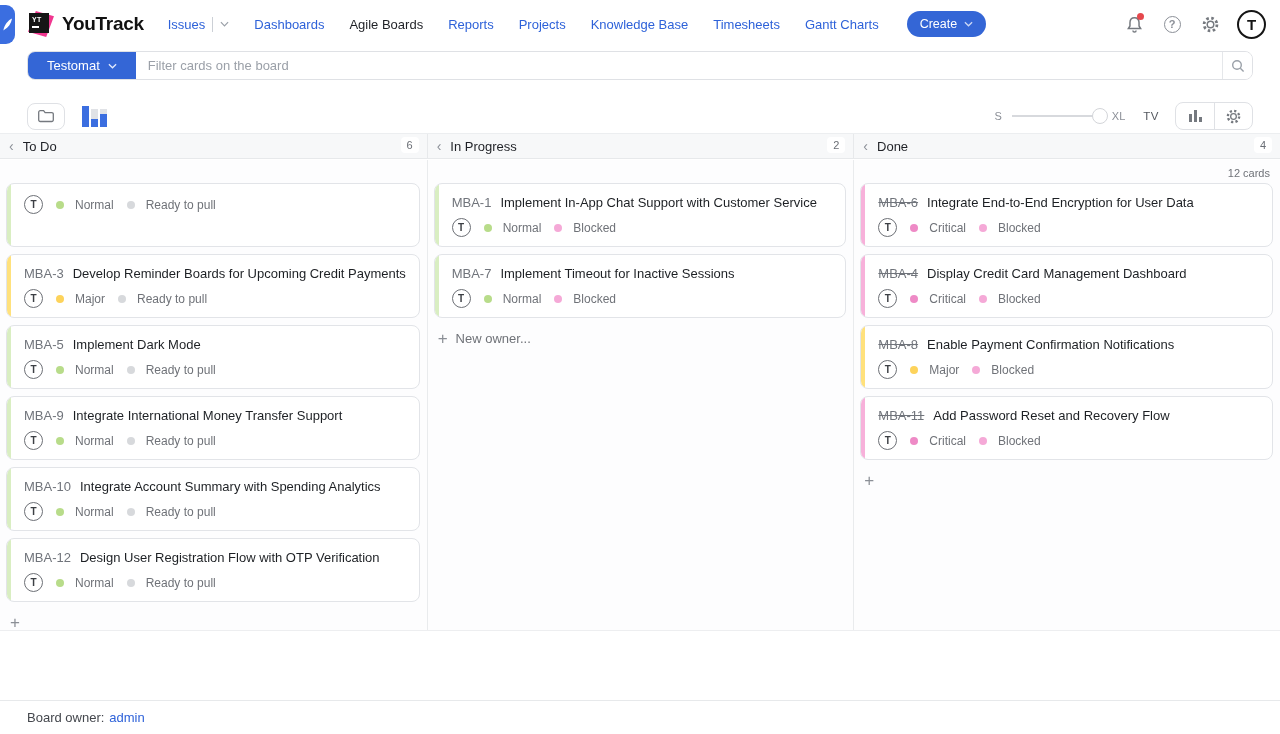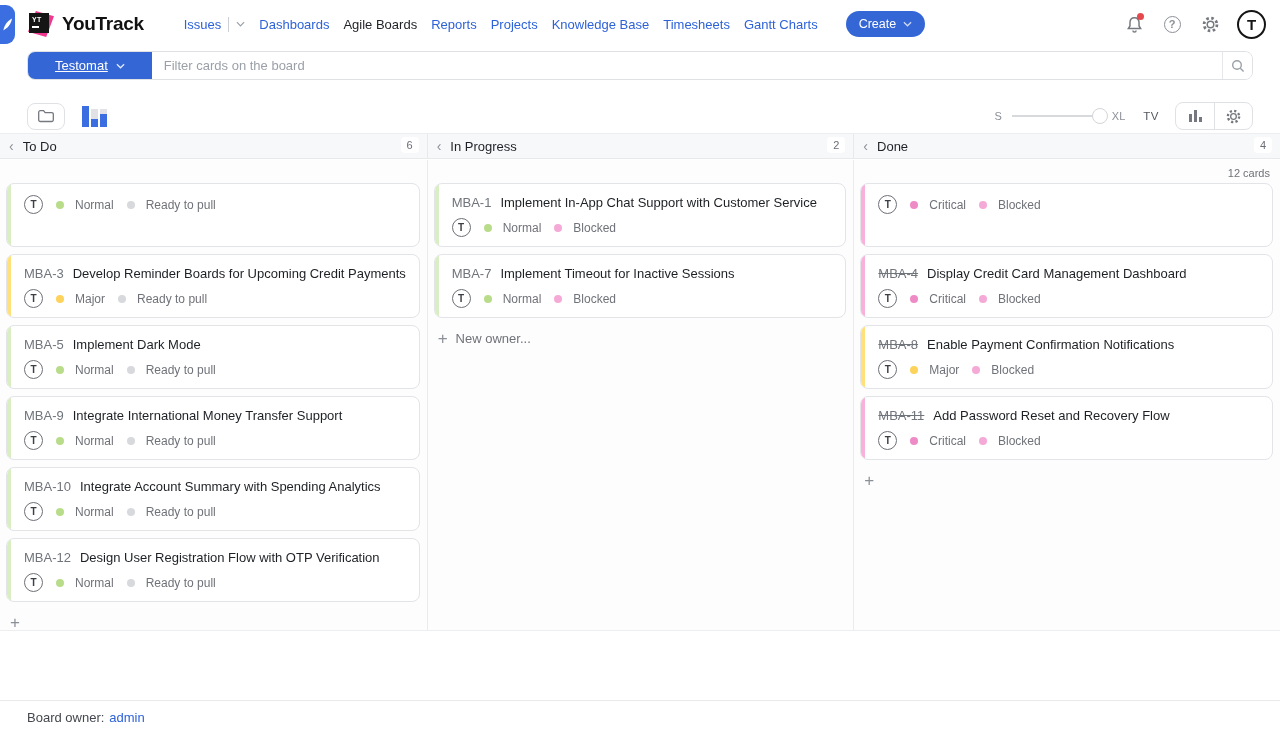--- a/index.html
+++ b/index.html
@@ -12,36 +12,36 @@
     overflow: hidden;
   }
   
   .topbar { position:absolute; top:0; left:0; right:0; height:48px; display:flex; align-items:center; background:#fff; }
   .feather-tab { position:absolute; left:0; top:5px; width:15px; height:39px; background:#3b6ee0; border-radius:0 9px 9px 0; display:flex; align-items:center; justify-content:center; cursor:pointer; }
   .logo { position:relative; width:26px; height:26px; margin-left:28px; cursor:pointer; flex:none; }
   .logo .pink { position:absolute; inset:0; background:#f0368f; clip-path:polygon(30% 0, 100% 20%, 70% 100%, 0 80%); }
   .logo .ytsq { position:absolute; left:1px; top:2px; width:20px; height:20px; background:#151515; color:#fff; font-size:7px; font-weight:bold; letter-spacing:.4px; padding:3px 0 0 3px; }
   .logo .ytsq .dash { display:block; width:7px; height:2px; background:#fff; margin-top:3px; }
   .wordmark { font-size:19px; font-weight:bold; letter-spacing:-.3px; color:#111; margin-left:8px; flex:none; }
-  .mainnav { display:flex; align-items:center; gap:14px; margin-left:40px; }
+  .mainnav { display:flex; align-items:center; gap:25px; margin-left:24px; }
   .nav-it { display:flex; align-items:center; gap:7px; cursor:pointer; }
   .nav-it .lbl { font-size:13px; color:#2e62d9; white-space:nowrap; }
   .nav-it.active .lbl { color:#1f2126; }
   .nav-sep { width:1px; height:15px; background:#ccd0d6; }
   .chev { color:#9aa0a8; display:flex; }
   .create-btn { margin-left:28px; background:#3466d6; color:#fff; height:26px; padding:0 13px; border-radius:13px; display:flex; align-items:center; gap:7px; font-size:12.5px; cursor:pointer; border:none; }
   .create-btn .chev { color:#cdd9f5; }
   .top-icons { position:absolute; right:14px; top:0; height:48px; display:flex; align-items:center; gap:16px; }
   .tb-icon { position:relative; width:22px; height:22px; display:flex; align-items:center; justify-content:center; cursor:pointer; }
   .red-dot { position:absolute; top:0px; right:1px; width:7px; height:7px; border-radius:50%; }
   .help-circle { width:17px; height:17px; border:1.5px solid #8b8f97; border-radius:50%; color:#8b8f97; font-size:11px; font-weight:bold; display:flex; align-items:center; justify-content:center; }
   .avatar-top { width:29px; height:29px; border:2px solid #151515; border-radius:50%; background:#fff; color:#151515; font-weight:bold; font-size:15px; display:flex; align-items:center; justify-content:center; cursor:pointer; }
   
   .filterbar { position:absolute; top:51px; left:27px; right:27px; height:29px; display:flex; align-items:stretch; border:1px solid #dfe1e5; border-radius:8px; background:#fff; overflow:hidden; }
-  .board-btn { background:#3466d6; color:#fff; display:flex; align-items:center; gap:8px; padding:0 27px; font-size:13px; cursor:pointer; border:none; flex:none;text-decoration:underline; }
+  .board-btn { background:#3466d6; color:#fff; display:flex; align-items:center; gap:8px; padding:0 19px; font-size:13px; cursor:pointer; border:none; flex:none; }
   .board-btn .chev { color:#e3eafc; }
   .filter-input { flex:1; border:none; outline:none; padding:0 12px; font-size:13px; color:#1f2126; font-family:"Liberation Sans",sans-serif; }
   .filter-input::placeholder { color:#9ba0a8; }
   .search-btn { width:30px; border-left:1px solid #e5e7ea; display:flex; align-items:center; justify-content:center; cursor:pointer; background:#fff; flex:none; }
   
   .toolbar { position:absolute; top:101px; left:27px; right:27px; height:30px; display:flex; align-items:center; }
   .icon-btn { height:27px; width:38px; border:1px solid #dfe1e5; border-radius:8px; background:#fff; display:flex; align-items:center; justify-content:center; cursor:pointer; }
   .chart-toggle { margin-left:17px; display:flex; align-items:flex-end; gap:2px; height:21px; cursor:pointer; }
   .chart-toggle .bar { width:7px; display:flex; flex-direction:column; justify-content:flex-end; }
   .sp { flex:1; }
@@ -401,20 +401,24 @@
           </div>
         </div>
         <div class="add-row">
           <span class="plus">+</span>
           <span>New owner...</span>
         </div>
       </div>
       <div class="lane-col">
         <div class="card">
           <div class="card-strip" style="background: rgb(247, 177, 218);"></div>
+          <div class="card-head">
+            <span class="card-id done">MBA-6</span>
+            <span class="card-title">Integrate End-to-End Encryption for User Data</span>
+          </div>
           <div class="card-foot">
             <div class="avatar-s">T</div>
             <div class="pill">
               <span class="dot" style="background: rgb(238, 138, 198);"></span>
               <span class="plbl">Critical</span>
             </div>
             <div class="pill">
               <span class="dot" style="background: rgb(245, 169, 215);"></span>
               <span class="plbl">Blocked</span>
             </div>

